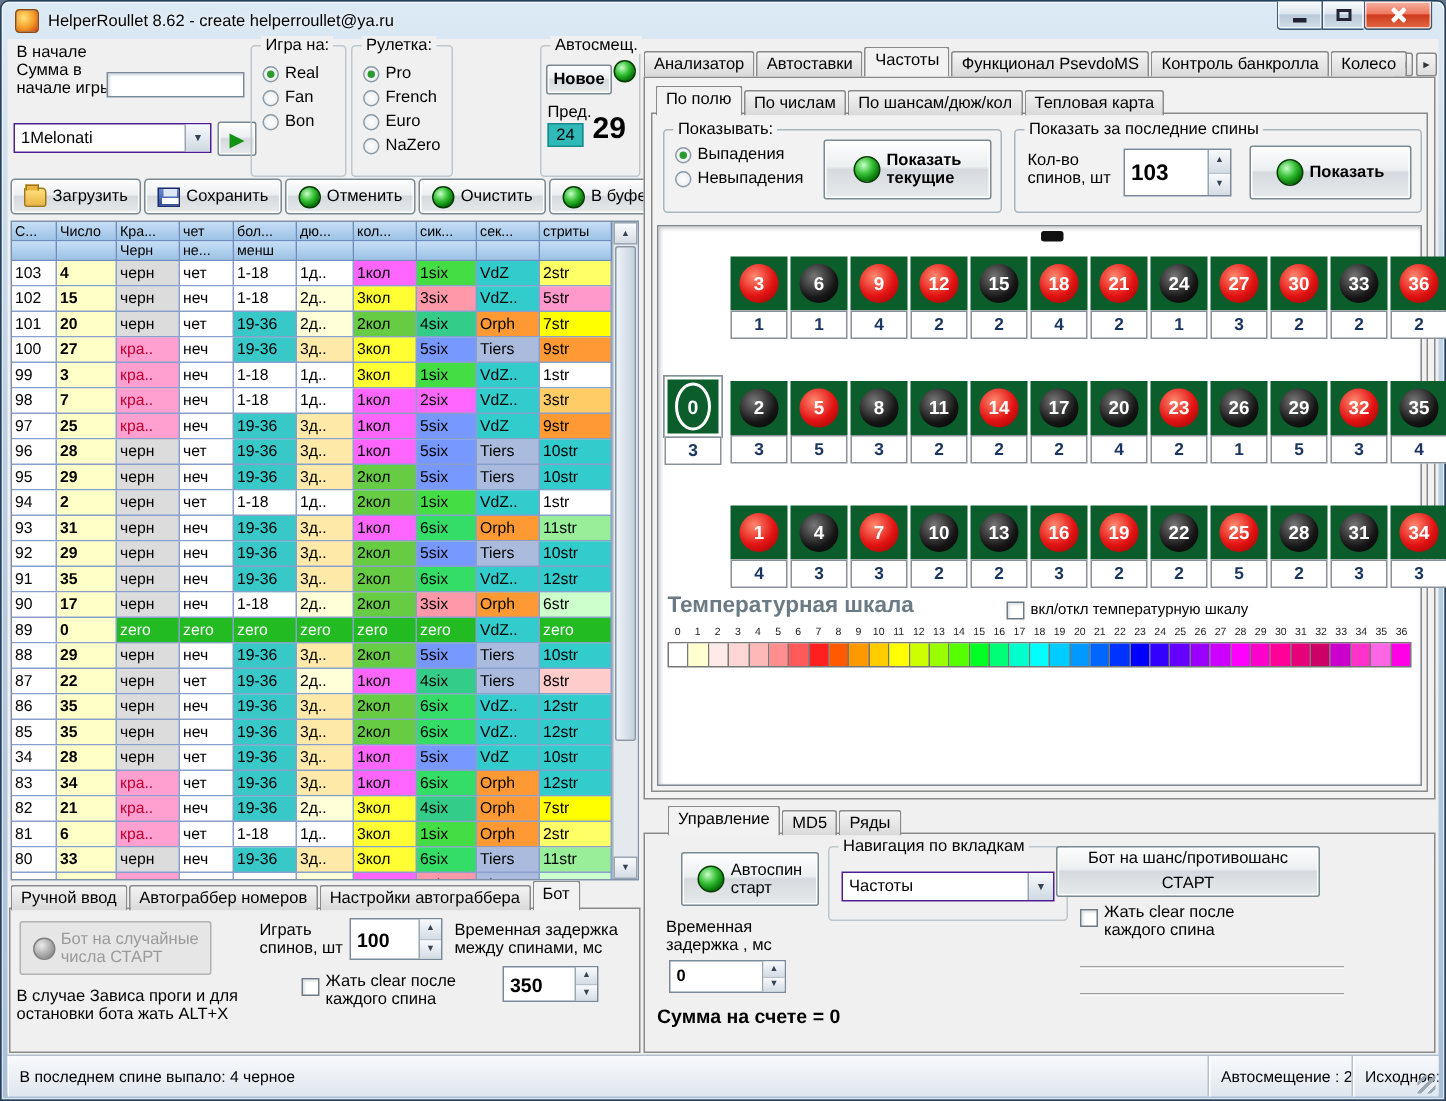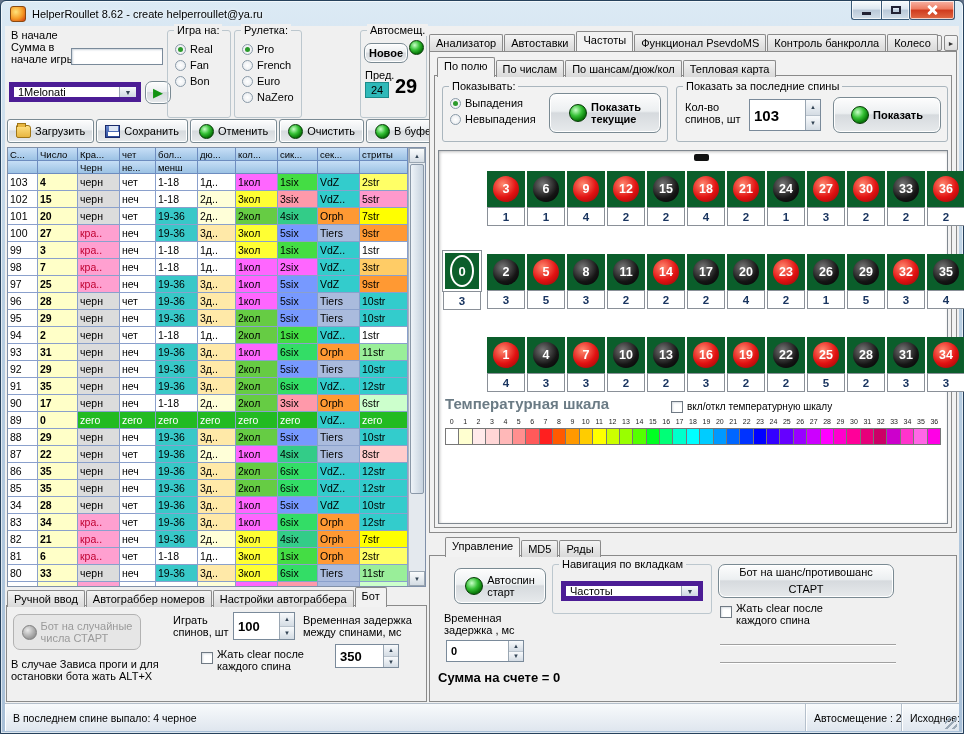--- a/index.html
+++ b/index.html
@@ -21,26 +21,26 @@
   .glyph-min{width:9px;height:3px;background:#223;margin-top:7px;}
   .glyph-max{width:10px;height:8px;border:2px solid #223;}
   .glyph-x{position:relative;width:12px;height:12px;}
   .glyph-x::before,.glyph-x::after{content:"";position:absolute;left:5px;top:0;width:3px;height:12px;background:#fff;border-radius:1px;}
   .glyph-x::before{transform:rotate(45deg);} .glyph-x::after{transform:rotate(-45deg);}
 
   .content{position:absolute;left:4px;right:4px;top:25px;bottom:4px;background:#f0f0f0;}
   .lab{position:absolute;font-size:11px;white-space:nowrap;}
   .inset-input{position:absolute;background:#fff;border:1px solid #7a8a9a;box-shadow:inset 1px 1px 2px #ccd4dc;}
 
-  .combo{position:absolute;background:#fff;border:5px solid #4c1d95;display:flex;align-items:stretch;}
+  .combo{position:absolute;background:#fff;border:1px solid #4c1d95;display:flex;align-items:stretch;}
   .combo-val{flex:1;display:flex;align-items:center;padding-left:4px;overflow:hidden;white-space:nowrap;}
   .combo-btn{width:17px;display:flex;align-items:center;justify-content:center;font-size:7px;color:#345;
              border-left:1px solid #9aa6b2;background:linear-gradient(#f6f9fb,#cfd9e2);}
 
-  .btn{position:absolute;display:flex;align-items:center;justify-content:center;gap:4px;border:1px solid #7a8a93;border-radius:7px;
+  .btn{position:absolute;display:flex;align-items:center;justify-content:center;gap:4px;border:1px solid #7a8a93;border-radius:2px;
        background:linear-gradient(#fdfdfd,#eceff1 45%,#d6dade 50%,#e7eaec);box-shadow:inset 0 0 0 1px #fff;white-space:nowrap;}
   .btn.disabled{color:#9a9a9a;background:#e6e6e6;border-color:#b2b2b2;box-shadow:none;}
   .two-line{display:flex;flex-direction:column;line-height:12px;align-items:flex-start;}
   .two-line.center{align-items:center;}
   .coin{width:18px;height:18px;border-radius:50%;border:1px solid #053a05;flex:0 0 auto;
         background:radial-gradient(circle at 36% 32%,#c8ffc8,#35c035 40%,#0a7a0a 70%,#064a06);}
   .coin.small{width:15px;height:15px;}
   .coin.gray{filter:grayscale(1);opacity:.55;}
   .play-tri{color:#129312;font-size:13px;line-height:1;}
 
@@ -948,21 +948,21 @@
           <div>▼</div>
         </div>
       </div>
       <div class="group" style="left:122px;top:8px;width:160px;height:50px">
         <span class="glabel">Навигация по вкладкам</span>
         <div class="combo" style="left:8px;top:16px;width:142px;height:20px">
           <span class="combo-val">Частоты</span>
           <span class="combo-btn">▼</span>
         </div>
       </div>
-      <div class="btn two-line center" style="left:288px;top:8px;width:176px;height:34px;flex-direction:column;line-height:13px">
+      <div class="btn two-line center" style="left:274px;top:8px;width:176px;height:34px;flex-direction:column;line-height:13px">
         <span>Бот на шанс/противошанс</span>
         <span>СТАРТ</span>
       </div>
       <div class="checkbox" style="left:290px;top:50px"></div>
       <div class="lab" style="left:306px;top:46px">Жать clear после</div>
       <div class="lab" style="left:306px;top:58px">каждого спина</div>
       <div class="groove" style="left:290px;top:88px;width:176px"></div>
       <div class="groove" style="left:290px;top:106px;width:176px"></div>
       <div class="lab" style="left:8px;top:114px;font-size:13px;font-weight:bold">Сумма на счете = 0</div>
     </div>

